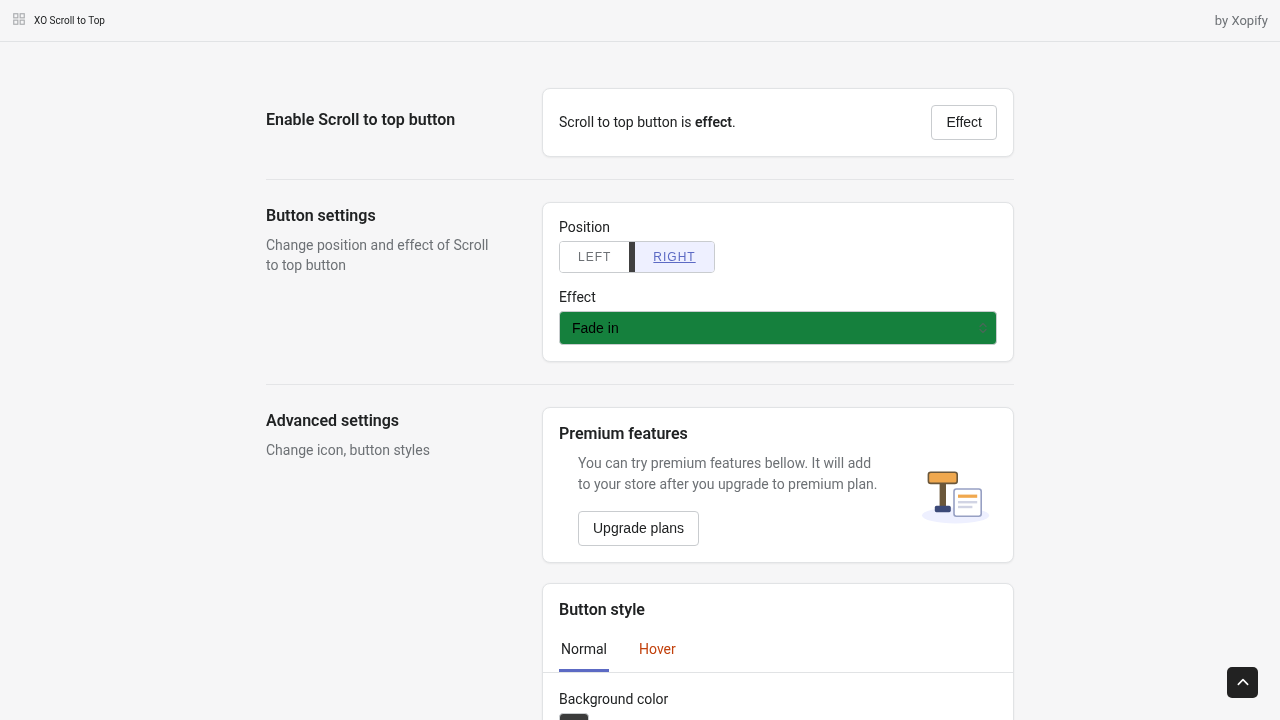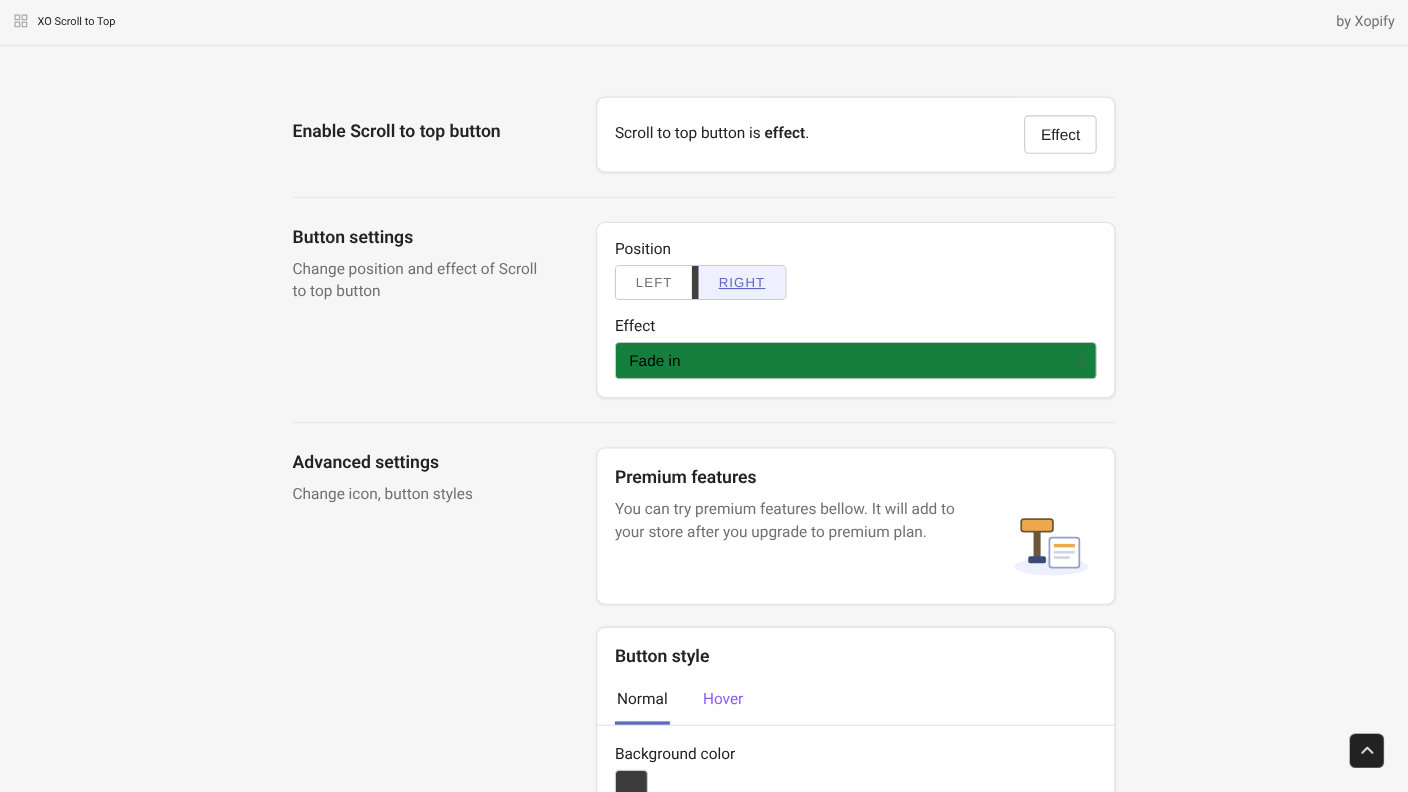--- a/index.html
+++ b/index.html
@@ -24,25 +24,25 @@
     .btn { border:1px solid #c9cccf; background:#fff; padding:8px 14px; border-radius:4px; font-size:14px; color:#202223; cursor:pointer; line-height:1.2; }
     .label { font-size:14px; color:#202223; margin-bottom:6px; display:block; }
     .segmented { display:inline-flex; border:1px solid #c9cccf; border-radius:4px; overflow:hidden; }
     .seg-btn { padding:8px 18px; font-size:12px; letter-spacing:1px; background:#fff; border:none; cursor:pointer; color:#6d7175; text-transform:uppercase; }
     .seg-btn + .seg-btn { border-left:6px solid #404040;text-decoration:underline; }
     .seg-btn.active { background:#eef0ff; color:#5c6ac4; font-weight:500; }
     .select-wrap { position:relative; }
     .select-wrap select { width:100%; border:1px solid #c9cccf; border-radius:4px; padding:8px 30px 8px 12px; font-size:14px; background:#15803d; appearance:none; cursor:pointer; }
     .select-arrows { position:absolute; right:10px; top:50%; transform:translateY(-50%); pointer-events:none; opacity:.7; }
     .select-arrows svg { display:block; }
-    .premium-card .card-body { display:flex; gap:28px; align-items:flex-start; }
+    .premium-card .card-body { display:flex; gap:28px; align-items:flex-start;margin-left:19px; }
     .premium-text p { color:#6d7175; line-height:1.5; margin-bottom:16px; }
     .illus { flex:0 0 86px; height:80px; }
     .tabs { display:flex; gap:28px; border-bottom:1px solid #e1e3e5; margin:12px -16px 18px -16px; padding:0 16px; }
-    .tab { padding:10px 2px 12px; font-size:14px; color:#8b5cf6; cursor:pointer; border-bottom:3px solid transparent; }
+    .tab { padding:10px 2px 12px; font-size:14px; color:#c2410c; cursor:pointer; border-bottom:3px solid transparent; }
     .tab.active { color:#202223; border-bottom-color:#5c6ac4; }
     .swatch { width:30px; height:28px; border-radius:4px; border:1px solid #c9cccf; cursor:pointer; }
     .fab { position:fixed; bottom:22px; right:22px; width:31px; height:31px; background:#222; border-radius:5px; display:flex; align-items:center; justify-content:center; cursor:pointer; }
     .fab svg path { stroke:#fff; }
     .mt { margin-top:16px; }
     ::-webkit-scrollbar { width:8px; }
     ::-webkit-scrollbar-thumb { background:#c4c6c9; border-radius:4px; }
   </style>
 </head>
 <body>
@@ -118,20 +118,21 @@
       <h2>Advanced settings</h2>
       <p>Change icon, button styles</p>
     </div>
     <div class="section-right">
 
       <div class="card premium-card">
         <h3>Premium features</h3>
         <div class="card-body">
           <div class="premium-text">
             <p>You can try premium features bellow. It will add to your store after you upgrade to premium plan.</p>
+            <button class="btn">Upgrade plans</button>
           </div>
           <div class="illus">
             <svg viewBox="0 0 100 100" width="86" height="80">
               <ellipse cx="52" cy="78" rx="42" ry="10" fill="#eef0ff"></ellipse>
               <rect x="50" y="45" width="34" height="34" rx="3" fill="#fff" stroke="#97a0c3" stroke-width="2"></rect>
               <rect x="55" y="52" width="24" height="4" fill="#f0a84e"></rect>
               <rect x="55" y="60" width="24" height="3" fill="#d1d4e4"></rect>
               <rect x="55" y="66" width="18" height="3" fill="#d1d4e4"></rect>
               <rect x="18" y="24" width="36" height="14" rx="3" fill="#f0a84e" stroke="#6b573a" stroke-width="2"></rect>
               <rect x="32" y="38" width="8" height="30" fill="#6b573a"></rect>

